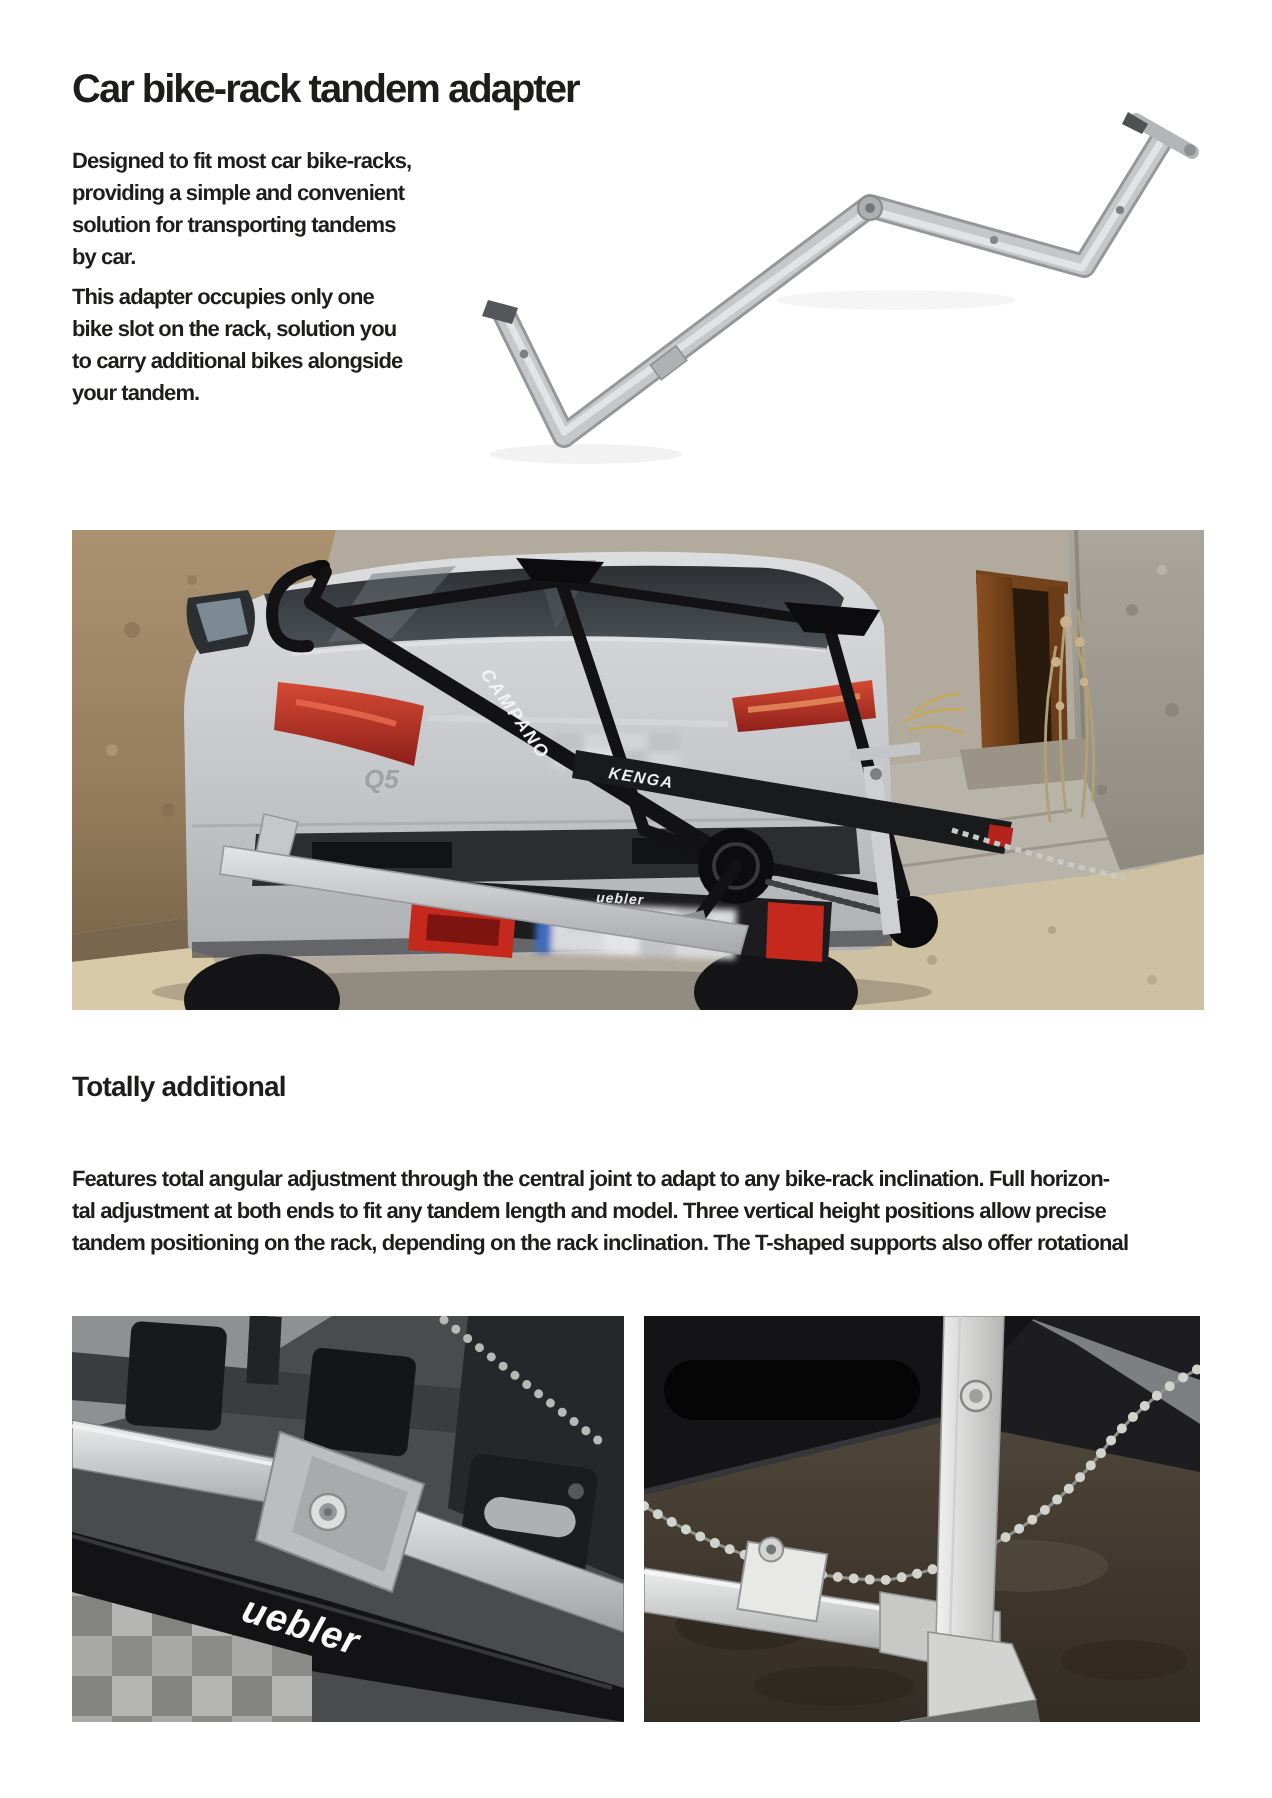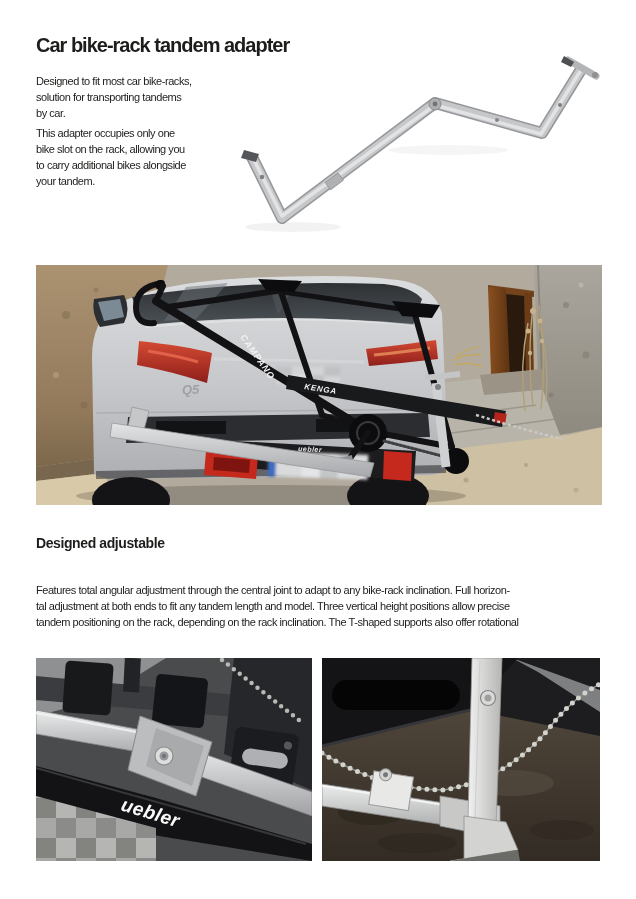--- a/index.html
+++ b/index.html
@@ -4,40 +4,41 @@
 <style>
   html,body{margin:0;padding:0;background:#e9e9e9;}
   .page{position:relative;width:636px;height:899px;background:#fff;overflow:hidden;
         font-family:"Liberation Sans","DejaVu Sans",sans-serif;color:#1d1d1b;margin:0 auto;}
   .abs{position:absolute;}
   .title{left:36px;top:33px;font-size:20px;font-weight:bold;letter-spacing:-1px;line-height:24px;}
   .intro{left:36px;top:73px;width:210px;font-size:11px;letter-spacing:-0.45px;line-height:16px;}
   .intro .para2{margin-top:4px;}
   .h2{left:36px;top:534px;font-size:14px;font-weight:bold;letter-spacing:-0.4px;line-height:18px;}
   .bodytext{left:36px;top:566px;width:578px;font-size:11px;letter-spacing:-0.45px;line-height:16px;margin-top:16px;}
-  .tline{white-space:nowrap;}
+  .tline{white-space:nowrap;font-weight:bold;}
   .photo{overflow:hidden;background:#ccc;}
   svg{display:block;}
 </style>
 </head>
 <body>
 
 <div class="page">
 
   <div class="abs title">Car bike-rack tandem adapter</div>
 
   <div class="abs intro">
     <div class="para1">
         <div class="tline">Designed to fit most car bike-racks,</div>
+        <div class="tline">providing a simple and convenient</div>
         <div class="tline">solution for transporting tandems</div>
         <div class="tline">by car.</div>
       </div>
     <div class="para2">
         <div class="tline">This adapter occupies only one</div>
-        <div class="tline">bike slot on the rack, allowing you</div>
+        <div class="tline">bike slot on the rack, solution you</div>
         <div class="tline">to carry additional bikes alongside</div>
         <div class="tline">your tandem.</div>
       </div>
   </div>
 
   <div class="abs" style="left:238px;top:55px;width:362px;height:185px;">
     <svg width="362" height="185" viewBox="0 0 362 185">
       <ellipse cx="55" cy="172" rx="48" ry="5" fill="#000" opacity="0.05"></ellipse>
       <ellipse cx="210" cy="95" rx="60" ry="5" fill="#000" opacity="0.04"></ellipse>
       <g>
@@ -231,21 +232,21 @@
         <polygon points="252,110 470,146 466,162 250,124" fill="#191a1c"></polygon>
         <text x="0" y="0" transform="translate(268,124) rotate(9)" font-size="8" font-weight="bold" font-style="italic" fill="#eeeeee" letter-spacing="0.8">KENGA</text>
         <rect x="458" y="148" width="12" height="10" transform="rotate(9 464 153)" fill="#b5241c"></rect>
         <polygon points="96,142 113,146 106,172 91,167" fill="#c6c7c9" stroke="#97989a" stroke-width="0.8"></polygon>
         <polygon points="76,158 338,198 334,212 74,172" fill="url(#alG)" stroke="#97989a" stroke-width="0.8"></polygon>
         <path d="M440,150 Q492,166 526,174" stroke="#c9cac7" stroke-width="2.5" stroke-dasharray="3 2.5" fill="none"></path>
       </g>
     </svg>
   </div>
 
-  <div class="abs h2">Designed adjustable</div>
+  <div class="abs h2">Totally additional</div>
   <div class="abs bodytext">
       <div class="tline">Features total angular adjustment through the central joint to adapt to any bike-rack inclination. Full horizon-</div>
       <div class="tline">tal adjustment at both ends to fit any tandem length and model. Three vertical height positions allow precise</div>
       <div class="tline">tandem positioning on the rack, depending on the rack inclination. The T-shaped supports also offer rotational</div>
     </div>
 
   <div class="abs photo" style="left:36px;top:658px;width:276px;height:203px;">
     <svg width="276" height="203" viewBox="0 0 276 203">
       <defs>
         <linearGradient id="alG2" x1="0" y1="0" x2="0" y2="1">

